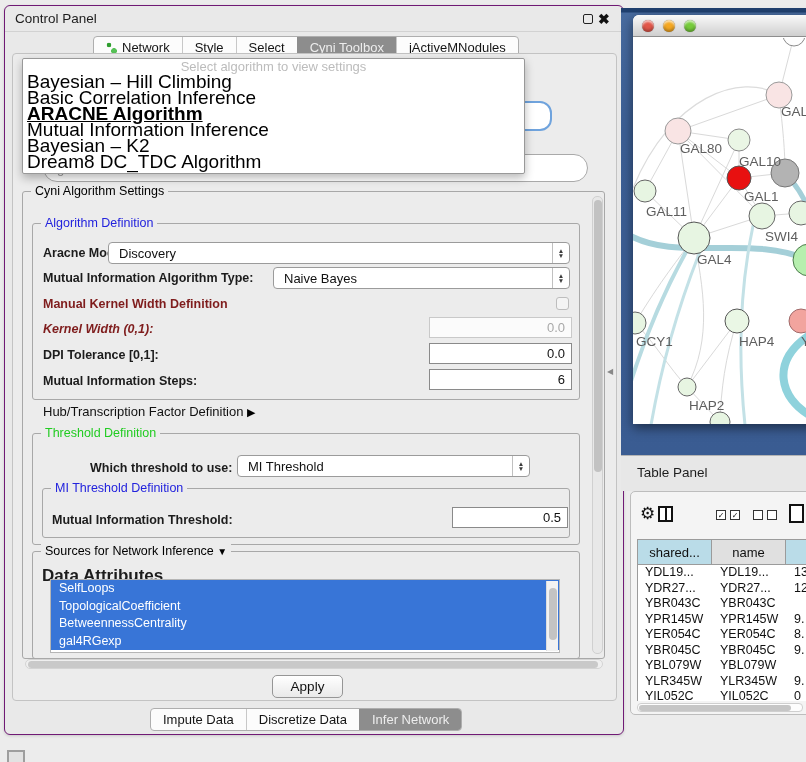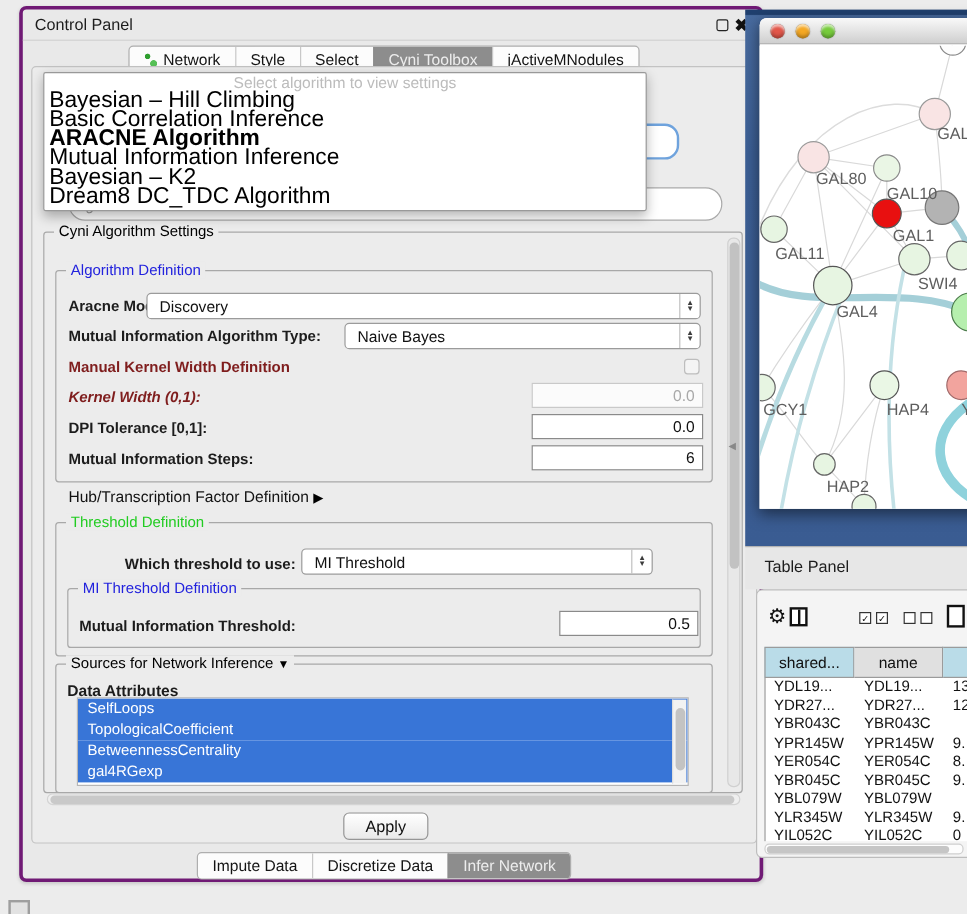--- a/index.html
+++ b/index.html
@@ -1,22 +1,22 @@
 <!DOCTYPE html>
 <html><head>
 <meta charset="utf-8">
 <style>
   * { margin:0; padding:0; box-sizing:border-box; }
   html,body { width:806px; height:762px; }
   body { font-family:"Liberation Sans", sans-serif; background:#ececec; position:relative; overflow:hidden; }
   #page { position:absolute; inset:0; overflow:hidden; }
 
   
-  #control-panel { position:absolute; left:16px; top:5px; width:620px; height:730px;
-    background:#e9e9e9; border:3px solid #701a75; border-radius:6px; box-shadow:0 1px 3px rgba(0,0,0,.15); }
+  #control-panel { position:absolute; left:4px; top:5px; width:620px; height:730px;
+    background:#e9e9e9; border:1px solid #701a75; border-radius:6px; box-shadow:0 1px 3px rgba(0,0,0,.15); }
   .cp-titlebar { position:absolute; left:0; top:0; right:0; height:26px; border-bottom:1px solid #d2d2d2; }
   .cp-title { position:absolute; left:10px; top:0; line-height:26px; font-size:13.5px; color:#1d1d1d; }
   .float-btn { position:absolute; left:578px; top:8px; width:10px; height:10px; border:1.5px solid #222; border-radius:2px; }
   .close-btn { position:absolute; left:593px; top:4px; font-size:14px; font-weight:bold; color:#111; line-height:18px; }
 
   .tabbar { position:absolute; display:flex; background:#fcfcfc; border:1px solid #aeaeae; border-radius:4px; overflow:hidden; font-size:13px; }
   .tab { padding:3px 12px; border-left:1px solid #c8c8c8; display:flex; align-items:center; gap:5px; color:#141414; white-space:nowrap; }
   .tab:first-child { border-left:none; }
   .tab.selected { background:#8d8d8d; color:#ededed; border-left-color:#8d8d8d; }
   .net-glyph { width:11px; height:12px; display:inline-block;
@@ -38,21 +38,21 @@
   .row-label.disabled { color:#7f1d1d; }
 
   .groupbox { position:absolute; border:1px solid #a8a8a8; border-radius:3px; }
   .gb-title { position:absolute; top:-8px; left:8px; background:#ececec; padding:0 4px; font-size:12.5px; white-space:nowrap; }
 
   
   .algo-overlay { position:absolute; left:17px; top:52px; width:503px; background:#fff;
     border:1px solid #999; border-radius:2px; box-shadow:0 4px 10px rgba(0,0,0,.28); z-index:50; padding-bottom:3px; }
   .algo-placeholder { text-align:center; color:#bcbcbc; font-size:13px; height:15px; line-height:15px; }
   .algo-item { font-size:19px; height:16px; line-height:16px; padding-left:4px; color:#000; white-space:nowrap; }
-  .algo-item.bold { font-weight:bold; }
+  .algo-item.bold { font-weight:bold;text-decoration:underline; }
 
   .hidden-combo { position:absolute; border-radius:14px; background:#fff; border:1px solid #a9a9a9;
     color:#9a9a9a; font-size:13px; display:flex; align-items:center; padding-left:13px; z-index:10; }
   .focus-combo { position:absolute; border-radius:12px; background:#fff; border:2px solid #6fa3dd; z-index:10; }
 
   
   .attr-list { position:absolute; background:#fff; border:1px solid #b5b5b5; overflow:hidden; }
   .attr-item { height:17.5px; line-height:17.5px; padding-left:8px; font-size:12.5px; color:#fff; background:#3875d7; white-space:nowrap; }
   .list-vscroll { position:absolute; right:1px; top:1px; bottom:1px; width:12px; background:#f2f2f2; border-left:1px solid #ddd; }
   .list-vscroll .thumb { position:absolute; left:1.5px; width:8px; top:7px; height:52px; background:#c3c3c3; border-radius:4px; }
@@ -222,21 +222,21 @@
     <div class="field" style="left:447px; top:501px; width:116px; height:21px;">
       <span>0.5</span>
     </div>
 
     <div class="groupbox" style="left:27px; top:545px; width:548px; height:108px;">
       <span class="gb-title">
         <span>Sources for Network Inference</span>
         <span class="arrow-down"> ▼</span>
       </span>
     </div>
-    <span class="row-label" style="left:37px; top:560px; font-size:13px;">Data Attributes</span>
+    <span class="row-label" style="left:37px; top:560px; font-size:17px;">Data Attributes</span>
     <div class="attr-list" style="left:45px; top:573px; width:510px; height:74px;">
       <div id="attr-items">
           <div class="attr-item">SelfLoops</div>
           <div class="attr-item">TopologicalCoefficient</div>
           <div class="attr-item">BetweennessCentrality</div>
           <div class="attr-item">gal4RGexp</div>
         </div>
       <div class="list-vscroll">
           <div class="thumb"></div>
         </div>

